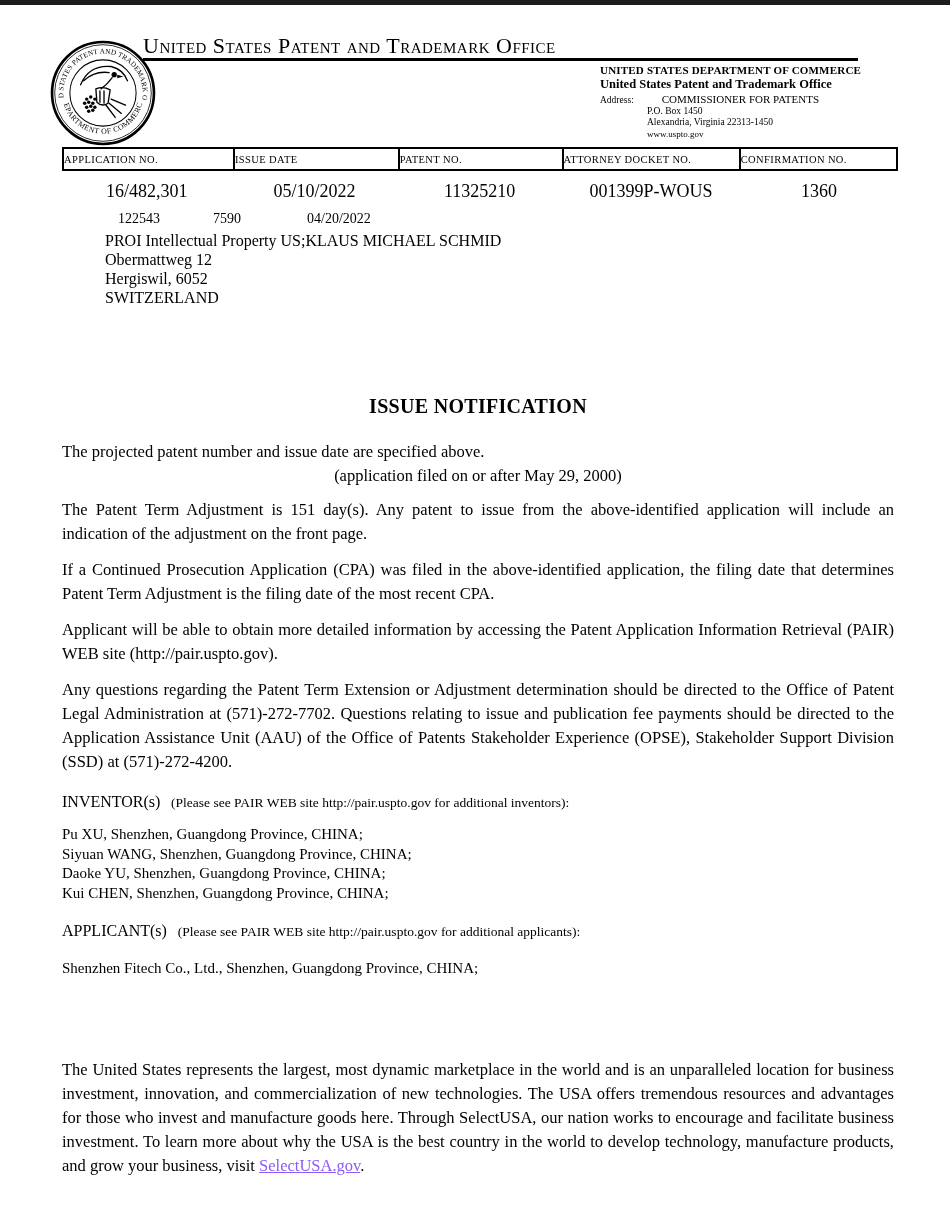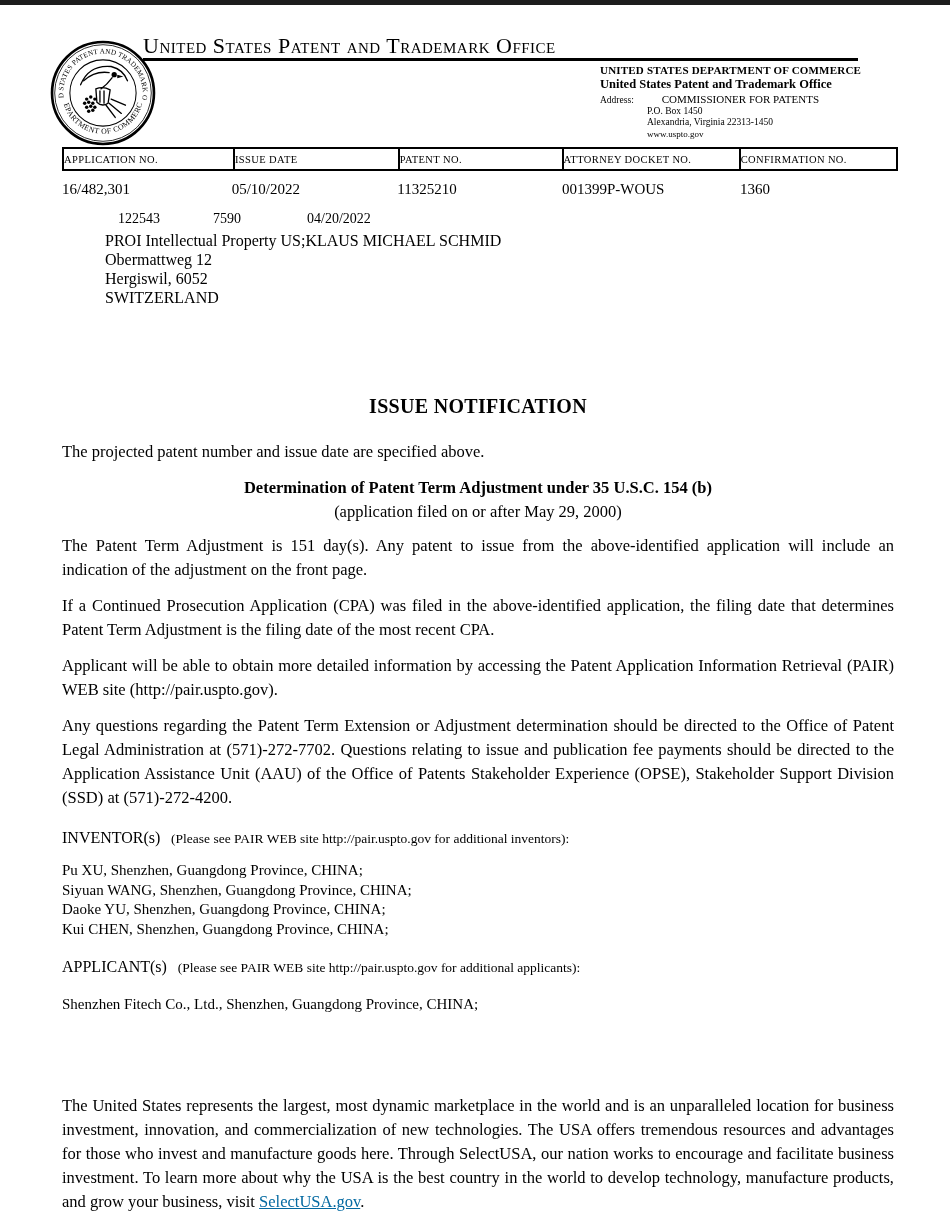--- a/index.html
+++ b/index.html
@@ -30,21 +30,21 @@
 
   
   .info-table { position:absolute; top:147px; left:62px; width:836px; }
   .it-head { display:flex; border:2px solid #000; }
   .it-hcell {
     font-size:10.5px; text-align:left; padding:5px 0 4px 0; letter-spacing:0.4px;
     border-left:2px solid #000;
   }
   .it-hcell:first-child { border-left:none; }
   .it-vals { display:flex; padding-top:10px; }
-  .it-vcell { font-size:15px; }
+  .it-vcell { font-size:18px; text-align:center; }
   .c0 { width:20.3%; } .c1 { width:19.8%; } .c2 { width:19.7%; } .c3 { width:21.3%; } .c4 { width:18.9%; }
 
   
   .mail-block { position:absolute; top:211px; left:62px; width:520px; }
   .mail-numbers { position:relative; height:16px; font-size:14px; }
   .mn-barcode { position:absolute; left:56px; }
   .mn-cust { position:absolute; left:151px; }
   .mn-date { position:absolute; left:245px; }
   .recipient { margin-left:43px; margin-top:4px; font-size:16px; line-height:19px; }
 
@@ -56,21 +56,21 @@
   .det-sub { text-align:center; }
   .para { text-align:justify; }
   .p1 { margin-top:10px; } .p2 { margin-top:12px; } .p3 { margin-top:12px; } .p4 { margin-top:12px; }
 
   .sec-head { margin-top:16px; font-size:16px; }
   .sec-head .note { font-size:13.5px;margin-top:41px; }
   .inv-list { margin-top:10px; font-size:15px; line-height:19.5px; }
   .app-line { margin-top:12px; font-size:15px; }
 
   .selectusa { margin-top:78px; text-align:justify; }
-  .selectusa-link { text-decoration:underline; color:#0369a1; cursor:pointer; }
+  .selectusa-link { text-decoration:underline; color:#8b5cf6; cursor:pointer; }
 </style>
 </head>
 <body>
 
 <div class="page">
   <div class="scan-bar"></div>
 
   <svg class="seal" viewBox="0 0 104 104">
     <defs>
       <path id="sealTop" d="M 13.3,57 A 39,39 0 1 1 90.7,57" fill="none"></path>
@@ -155,21 +155,20 @@
       <div>Hergiswil, 6052</div>
       <div>SWITZERLAND</div>
     </div>
   </div>
 
   <div class="content">
     <div class="notice-title">ISSUE NOTIFICATION</div>
 
     <div class="intro">The projected patent number and issue date are specified above.</div>
 
-    <div class="det-head">Determination of Patent Term Adjustment under 35 U.S.C. 154 (b)</div>
     <div class="det-sub">(application filed on or after May 29, 2000)</div>
 
     <p class="para p1">The Patent Term Adjustment is 151 day(s). Any patent to issue from the above-identified application will include an indication of the adjustment on the front page.</p>
     <p class="para p2">If a Continued Prosecution Application (CPA) was filed in the above-identified application, the filing date that determines Patent Term Adjustment is the filing date of the most recent CPA.</p>
     <p class="para p3">Applicant will be able to obtain more detailed information by accessing the Patent Application Information Retrieval (PAIR) WEB site (http://pair.uspto.gov).</p>
     <p class="para p4">Any questions regarding the Patent Term Extension or Adjustment determination should be directed to the Office of Patent Legal Administration at (571)-272-7702. Questions relating to issue and publication fee payments should be directed to the Application Assistance Unit (AAU) of the Office of Patents Stakeholder Experience (OPSE), Stakeholder Support Division (SSD) at (571)-272-4200.</p>
 
     <div class="sec-head">
       <span>INVENTOR(s)</span>
       <span class="note">&nbsp;&nbsp;</span><span class="note">(Please see PAIR WEB site http://pair.uspto.gov for additional inventors):</span>

